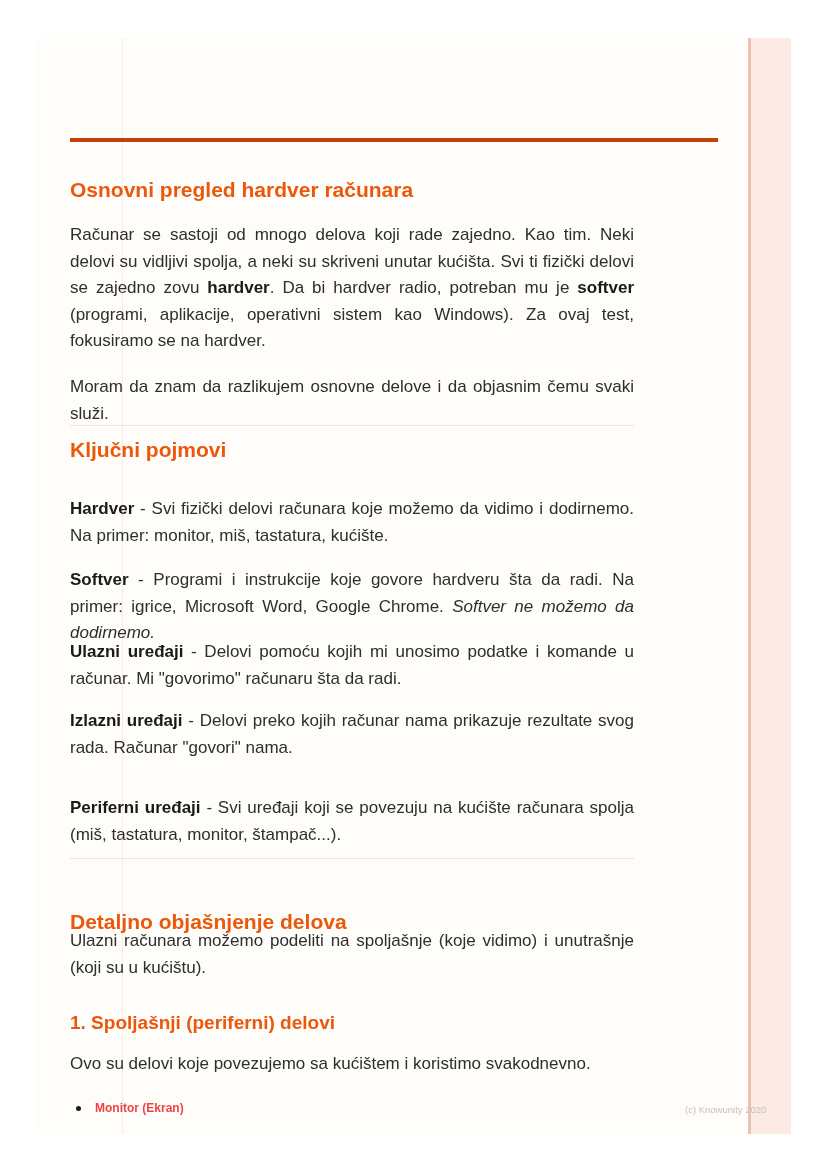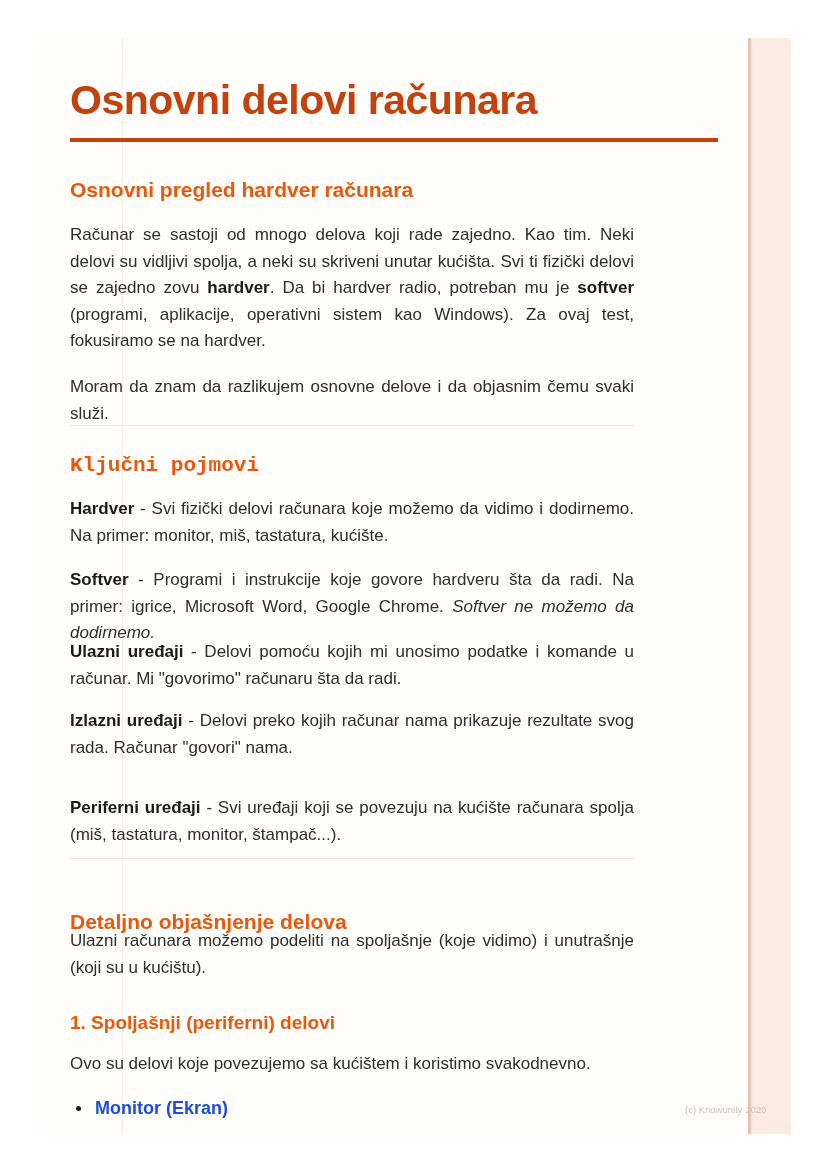--- a/index.html
+++ b/index.html
@@ -110,24 +110,24 @@
     .bullet-list {
       position: absolute;
       left: 0;
       margin: 0;
       padding: 0;
       list-style: none;
     }
     .bullet-list li {
       position: relative;
       padding-left: 25px;
-      font-size: 18px;
+      font-size: 12px;
       line-height: 26px;
       font-weight: bold;
-      color: #1d4ed8;
+      color: #ef4444;
     }
     .bullet-list li .dot {
       position: absolute;
       left: 6px;
       top: 11px;
       width: 5px;
       height: 5px;
       border-radius: 50%;
       background: #1a1a1a;
     }
@@ -140,34 +140,33 @@
       white-space: nowrap;
     }
   </style>
 </head>
 <body>
 
 <div class="page">
   <div class="margin-line-left"></div>
   <div class="margin-strip"></div>
 
-  <h1 class="doc-title">Osnovni delovi računara</h1>
   <div class="title-rule"></div>
 
   <div class="content">
 
     <h2 class="h2" style="top:138px;">Osnovni pregled hardver računara</h2>
 
     <p class="p" style="top:184px;"><span>Računar se sastoji od mnogo delova koji rade zajedno. Kao tim. Neki delovi su vidljivi spolja, a neki su skriveni unutar kućišta. Svi ti fizički delovi se zajedno zovu </span><b>hardver</b><span>. Da bi hardver radio, potreban mu je </span><b>softver</b><span> (programi, aplikacije, operativni sistem kao Windows). Za ovaj test, fokusiramo se na hardver.</span></p>
 
     <p class="p" style="top:336px;">Moram da znam da razlikujem osnovne delove i da objasnim čemu svaki služi.</p>
 
     <div class="divider" style="top:387px;"></div>
 
-    <h2 class="h2" style="top:414px;font-family:Liberation Mono, monospace;">Ključni pojmovi</h2>
+    <h2 class="h2" style="top:398px;">Ključni pojmovi</h2>
 
     <p class="p" style="top:458px;"><b>Hardver</b><span> - Svi fizički delovi računara koje možemo da vidimo i dodirnemo. Na primer: monitor, miš, tastatura, kućište.</span></p>
 
     <p class="p" style="top:529px;"><b>Softver</b><span> - Programi i instrukcije koje govore hardveru šta da radi. Na primer: igrice, Microsoft Word, Google Chrome. </span><i>Softver ne možemo da dodirnemo.</i></p>
 
     <p class="p" style="top:601px;"><b>Ulazni uređaji</b><span> - Delovi pomoću kojih mi unosimo podatke i komande u računar. Mi "govorimo" računaru šta da radi.</span></p>
 
     <p class="p" style="top:670px;"><b>Izlazni uređaji</b><span> - Delovi preko kojih računar nama prikazuje rezultate svog rada. Računar "govori" nama.</span></p>
 
     <p class="p" style="top:741px;margin-top:16px;"><b>Periferni uređaji</b><span> - Svi uređaji koji se povezuju na kućište računara spolja (miš, tastatura, monitor, štampač...).</span></p>

